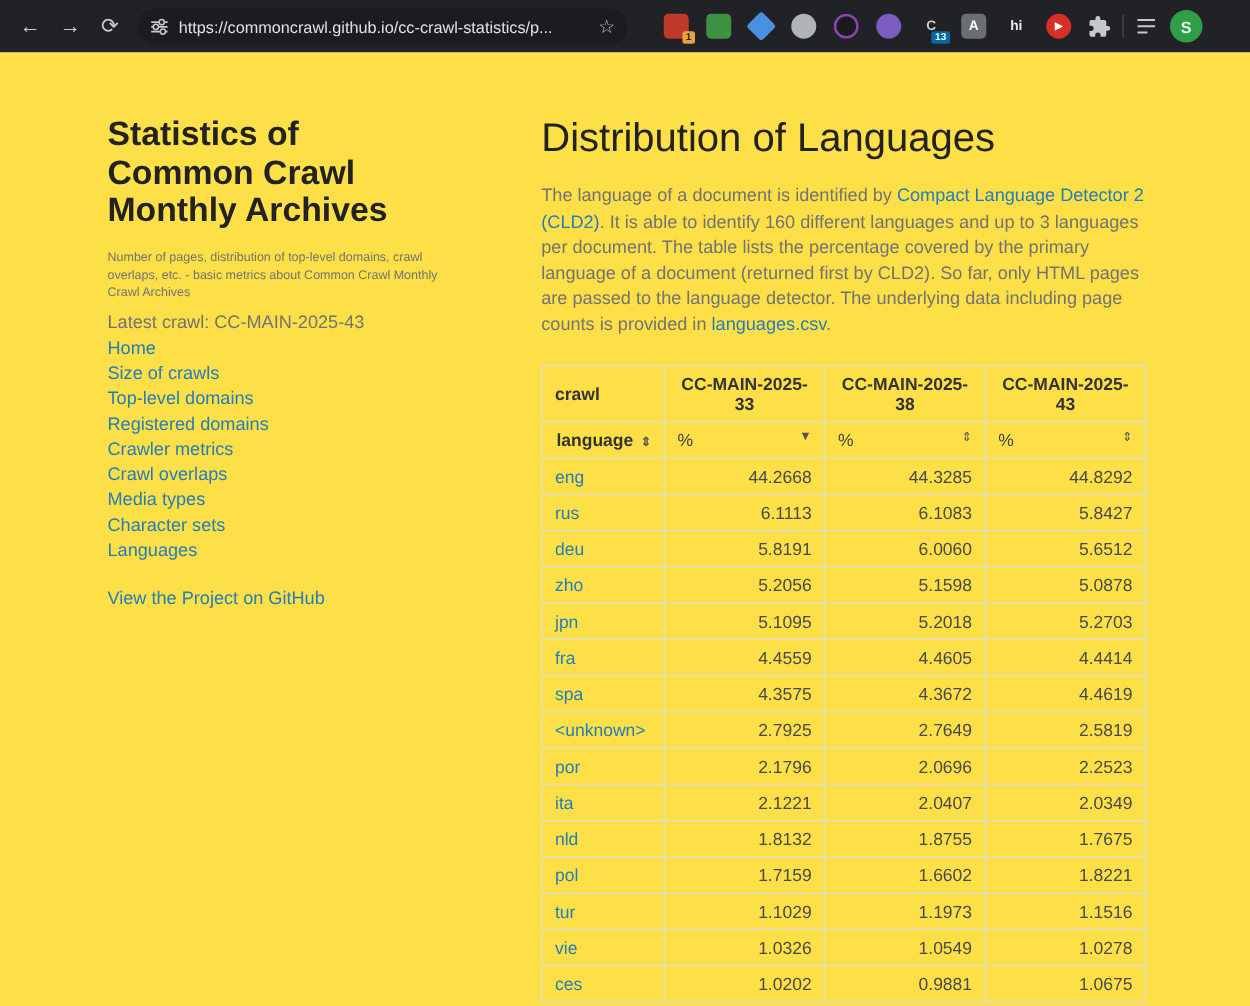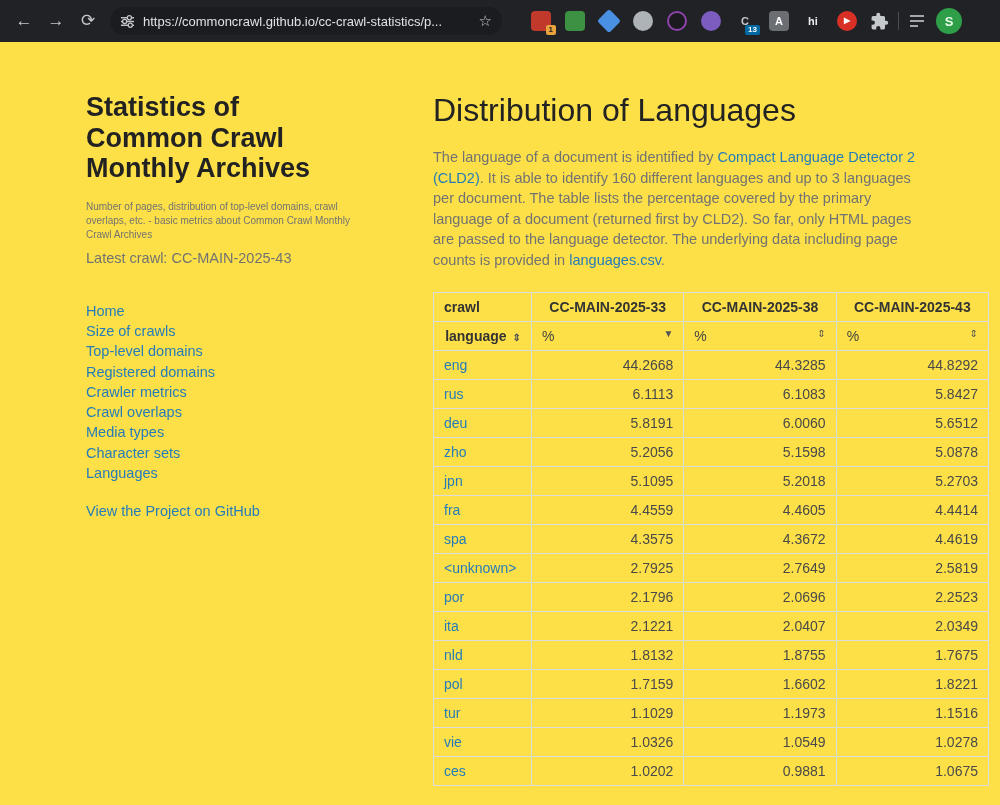--- a/index.html
+++ b/index.html
@@ -36,28 +36,28 @@
   
   .page { display:flex; padding-top:50px; background:#fde047; height:763px; overflow:hidden; }
   .sidebar { margin-left:86px; width:266px; flex:none; }
   .main    { margin-left:81px; width:484px; flex:none; }
 
   a { color:#267CB9; text-decoration:none; cursor:pointer; }
 
   .sidebar h1 { font-size:27px; line-height:1.13; color:#222; font-weight:700; }
   .sidebar .desc { margin-top:16px; font-size:10px; line-height:1.42; color:#727272; }
   .sidebar .latest { margin-top:6px; font-size:14.5px; line-height:1.42; color:#727272; }
-  .navlinks { margin-top:32px; display:flex; flex-direction:column; }
+  .navlinks { display:flex; flex-direction:column; }
   .navlinks a { font-size:14.5px; line-height:1.4; }
   .github { margin-top:20px; font-size:14.5px; }
 
   .main h1 { font-size:32px; color:#222; font-weight:400; }
   .intro { margin-top:18px; font-size:14.5px; line-height:1.42; color:#727272; }
 
-  table.langtable { margin-top:22px; border-collapse:collapse; width:556px; table-layout:fixed;
+  table.langtable { margin-top:22px; border-collapse:collapse; width:484px; table-layout:fixed;
                     font-size:14px; color:#494949; }
   .langtable th, .langtable td { border:1px solid #ddd; padding:6px 10px; }
   .langtable col.c-lang { width:98px; }
   .crawl-head { font-weight:700; color:#333; text-align:left; }
   .crawl-col  { font-weight:700; color:#333; text-align:center; }
   .sort-lang { text-align:right; font-weight:700; color:#333; }
   .sort-lang .sort-icon { margin-left:6px; }
   .sort-pct { text-align:left; font-weight:400; color:#444; }
   .sort-pct .sort-icon { float:right; }
   .sort-icon { font-size:10px; color:#555; }

